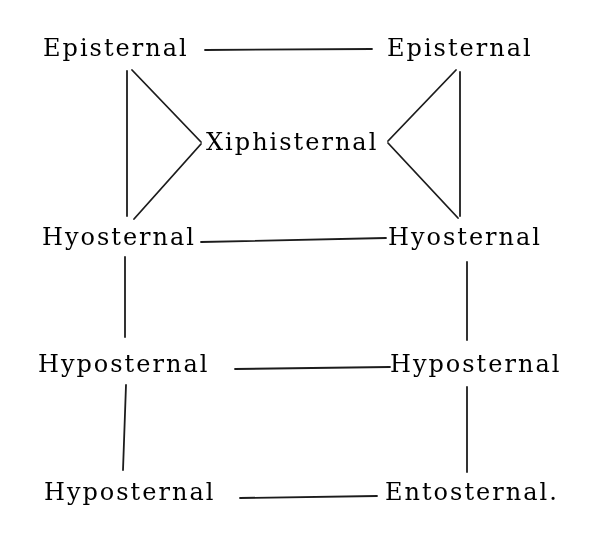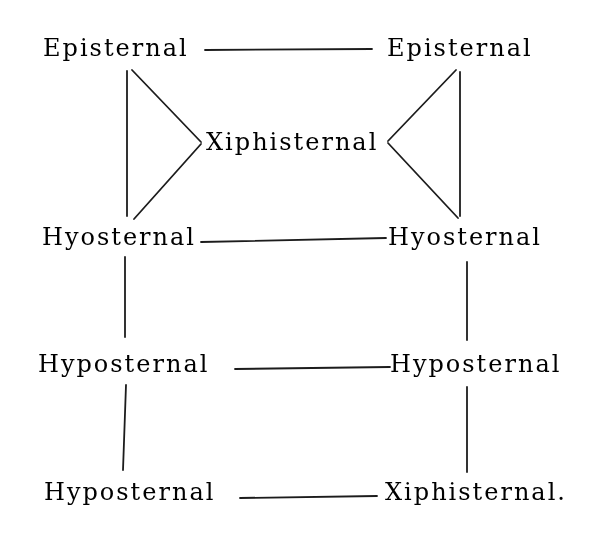--- a/index.html
+++ b/index.html
@@ -71,15 +71,15 @@
 
   <div class="node" style="left:206px; top:125px;">Xiphisternal</div>
 
   <div class="node" style="left:42px;  top:220px;">Hyosternal</div>
   <div class="node" style="left:388px; top:220px;">Hyosternal</div>
 
   <div class="node" style="left:38px;  top:347px;">Hyposternal</div>
   <div class="node" style="left:390px; top:347px;">Hyposternal</div>
 
   <div class="node" style="left:44px;  top:475px;">Hyposternal</div>
-  <div class="node" style="left:385px; top:475px;">Xiphisternal.</div>
+  <div class="node" style="left:385px; top:475px;">Entosternal.</div>
 
 </div>
 
 </body></html>

